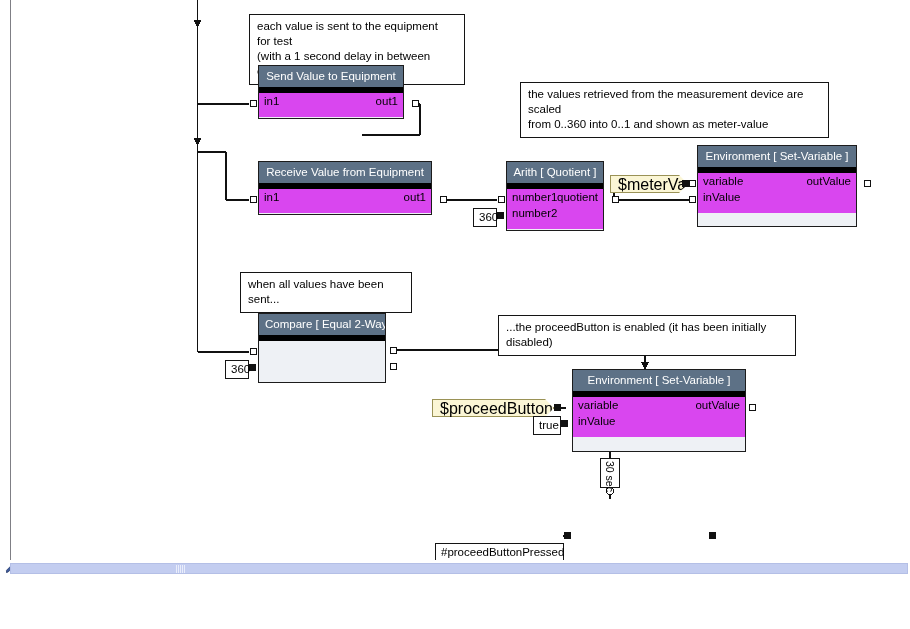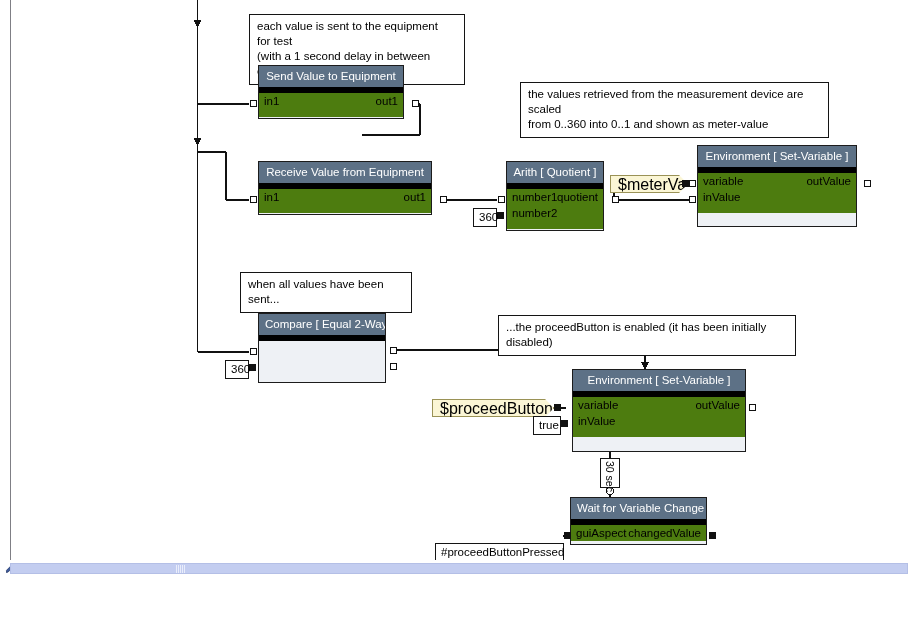--- a/index.html
+++ b/index.html
@@ -16,21 +16,21 @@
   
   #wires{position:absolute;left:0;top:0;width:910px;height:629px;pointer-events:none;}
 
   
   .node{position:absolute;border:1px solid #1c1c1c;background:#eef1f5;box-sizing:border-box;}
   .node .hdr{
     background:#5d7186;color:#ffffff;font-size:11.5px;text-align:center;
     padding:4px 6px 5px 6px;border-bottom:6px solid #000000;
     white-space:nowrap;overflow:hidden;
   }
-  .node .body{position:relative;background:#4d7c0f;}
+  .node .body{position:relative;background:#d946ef;}
   .prow{position:relative;height:16px;line-height:16px;font-size:11.5px;color:#000;}
   .prow .pin{position:absolute;left:5px;}
   .prow .pout{position:absolute;right:5px;}
   .node .body .pad{height:8px;}
 
   
   .port{position:absolute;width:7px;height:7px;border:1px solid #111;background:#fff;box-sizing:border-box;}
   .port.filled{background:#111;}
 
   
@@ -235,29 +235,20 @@
       </div>
       <div class="pad"></div>
     </div>
   </div>
   <div class="port" style="left:749px;top:404px;"></div>
 
   <div class="delay" style="left:600px;top:458px;">
     <span>30 sec</span>
   </div>
 
-  <div class="node" style="left:570px;top:497px;width:137px;height:48px;">
-    <div class="hdr">Wait for Variable Change</div>
-    <div class="body">
-      <div class="prow">
-        <span class="pin">guiAspect</span>
-        <span class="pout">changedValue</span>
-      </div>
-    </div>
-  </div>
   <div class="port filled" style="left:709px;top:532px;"></div>
 
   <div class="wtag" style="left:435px;top:527px;width:129px;margin-top:16px;">#proceedButtonPressed</div>
   <div class="port filled" style="left:564px;top:532px;"></div>
 
   <div class="vline-stub"></div>
   <div class="statusarea"></div>
   <svg class="pencil" viewBox="0 0 14 14">
     <path d="M2.5,11.5 L4.2,11.0 L11.0,4.2 L9.3,2.5 L2.5,9.3 z" fill="#3d5a9b" stroke="#24386a" stroke-width="0.7"></path>
     <path d="M2.5,11.5 L3.4,11.2 L2.8,10.6 z" fill="#1e2b4d"></path>

